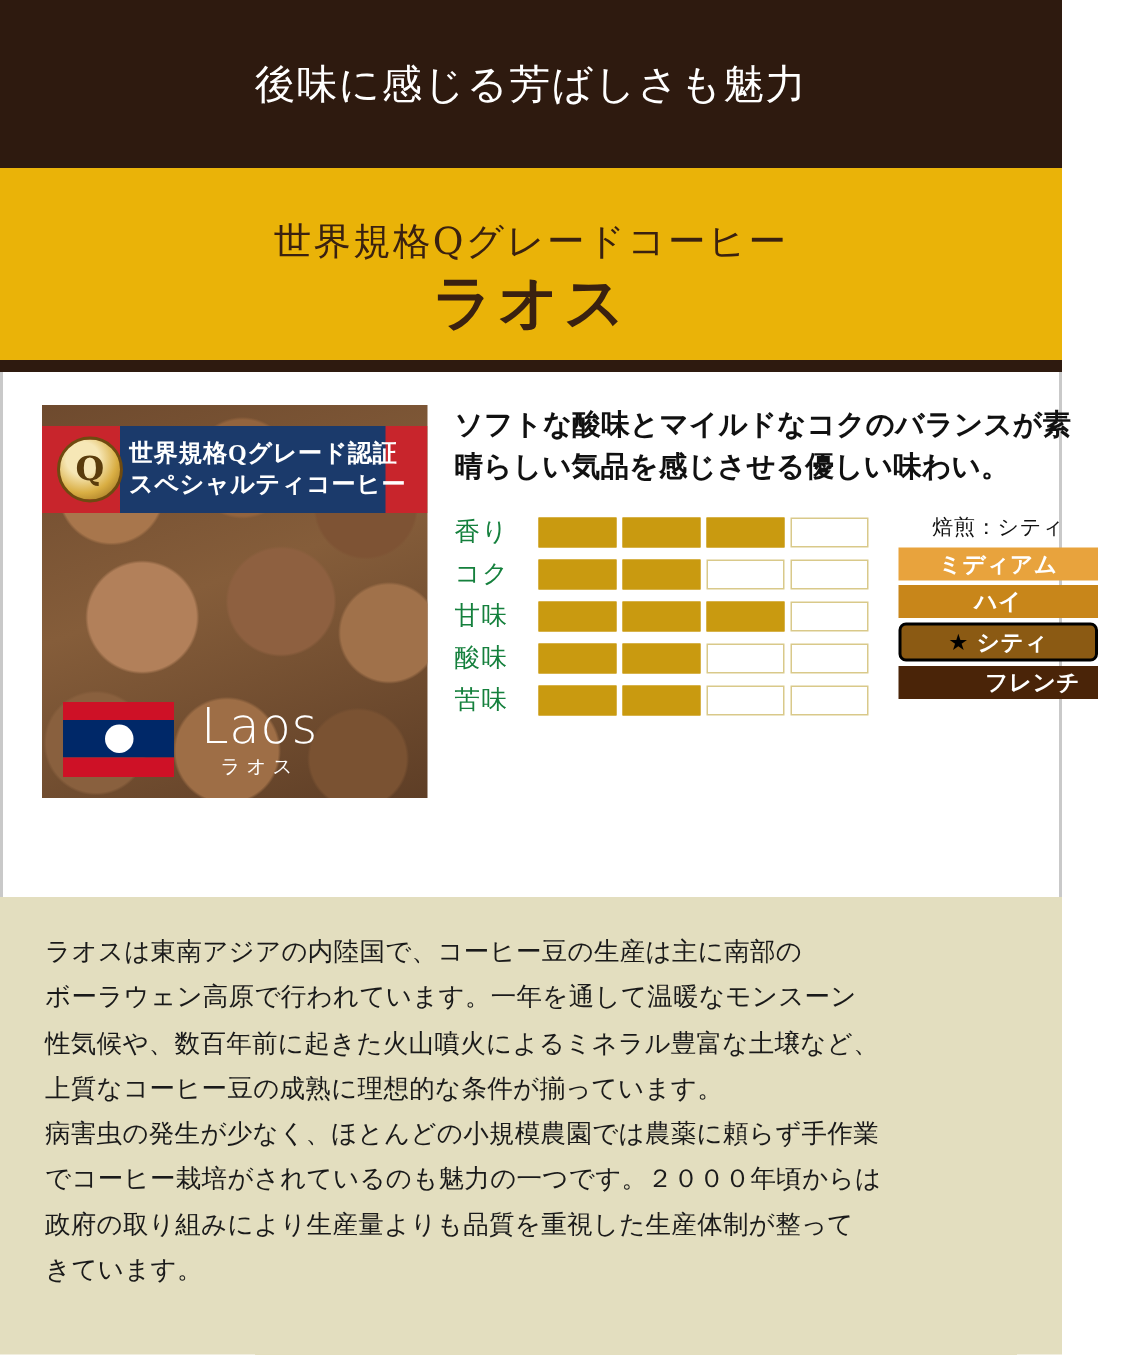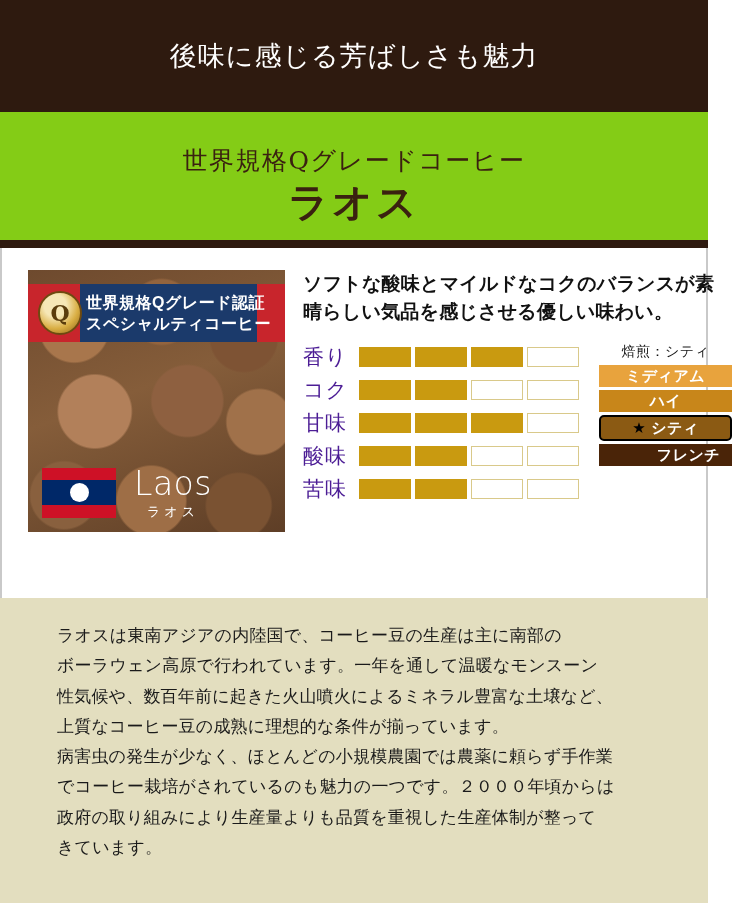--- a/index.html
+++ b/index.html
@@ -32,21 +32,21 @@
     color: #ffffff;
     font-size: 27px;
     letter-spacing: 1px;
     font-weight: 400;
     font-family: "DejaVu Sans", "Liberation Sans", sans-serif;
   }
 
   
   .title-block {
     height: 128px;
-    background: #84cc16;
+    background: #eab308;
     display: flex;
     flex-direction: column;
     align-items: center;
     justify-content: center;
     padding-top: 18px;
     box-sizing: border-box;
     text-align: center;
   }
   .title-sub {
     color: #3A2110;
@@ -139,21 +139,21 @@
   }
   .photo-banner-text {
     position: relative;
     z-index: 2;
     margin-left: 58px;
     color: #ffffff;
     font-weight: bold;
     font-size: 16px;
     line-height: 1.32;
     letter-spacing: 0.5px;
-    font-family: Liberation Sans, sans-serif;
+    font-family: Liberation Serif, serif;
   }
   .photo-bottom {
     position: absolute;
     left: 14px;
     bottom: 14px;
     display: flex;
     align-items: center;
   }
   .laos-flag {
     width: 74px;
@@ -232,22 +232,22 @@
   .ratings {
     flex: none;
   }
   .rating-row {
     display: flex;
     align-items: center;
     margin-bottom: 5px;
   }
   .rating-label {
     width: 56px;
-    font-size: 21px;
-    color: #4c1d95;
+    font-size: 17px;
+    color: #15803d;
     font-weight: 500;
     letter-spacing: 1px;
     font-family: Liberation Mono, monospace;
   }
   .cells { display: flex; }
   .cell {
     width: 52px;
     height: 20px;
     margin-right: 4px;
     box-sizing: border-box;
@@ -305,21 +305,20 @@
     height: 305px;
     box-sizing: border-box;
   }
   .desc-text {
     font-size: 17px;
     color: #1A1A1A;
     line-height: 1.78;
     letter-spacing: 0.2px;
     white-space: pre-line;
     font-family: "DejaVu Sans", "Liberation Sans", sans-serif;
-    margin-left: 27px;
   }
 </style>
 </head>
 <body>
 
 <div class="page">
 
   <div class="top-banner">
     <div class="top-banner-text">後味に感じる芳ばしさも魅力</div>
   </div>

